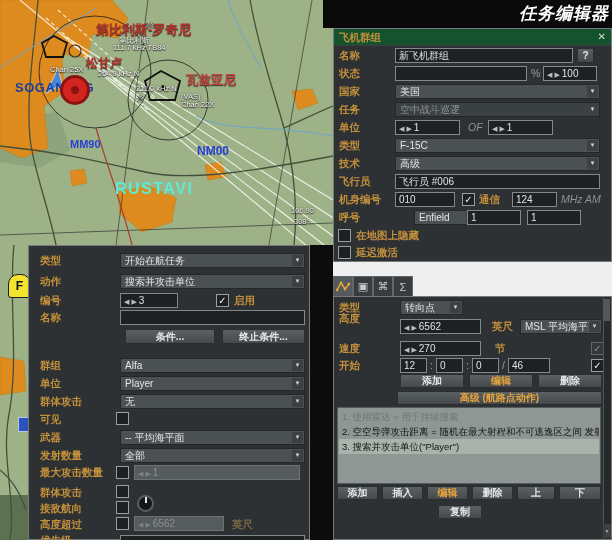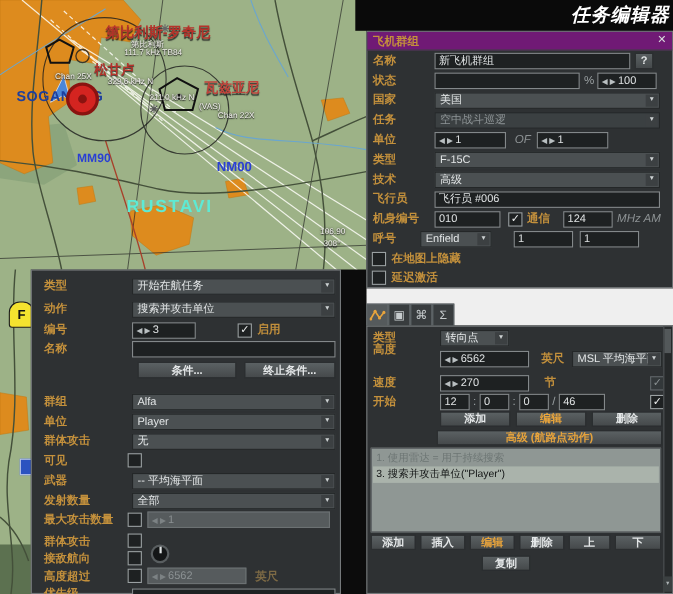--- a/index.html
+++ b/index.html
@@ -54,21 +54,21 @@
       border:1px solid #1c1c1c;border-radius:10px 10px 3px 3px;color:#111;font-weight:700;font-size:12px;
       display:flex;align-items:center;justify-content:center}
   .bluesq{position:absolute;left:18px;top:417px;width:13px;height:13px;background:#2b53c0;border:1px solid #b8c6e8}
   .knob{position:absolute;width:17px;height:17px;border-radius:50%;background:#141617;border:2px solid #595e60;
       box-sizing:border-box;display:flex;justify-content:center}
   .knob i{display:block;width:2px;height:6px;background:#dfe3e4}
   .title-strip{position:absolute;left:323px;top:0;width:289px;height:28px;background:#0a0a0a}
   .me-title{position:absolute;right:3px;top:2px;color:#fff;font-size:17px;font-weight:700;font-style:italic;letter-spacing:1px}
   .white-strip{position:absolute;left:333px;top:262px;width:279px;height:34px;background:#efefef}
   .gap{position:absolute;left:310px;top:245px;width:23px;height:295px;background:#0c0c0c}
-  .titlebar{position:absolute;left:0;top:0;right:0;height:16px;background:#701a75;border-bottom:1px solid #3c4043}
+  .titlebar{position:absolute;left:0;top:0;right:0;height:16px;background:#14532d;border-bottom:1px solid #3c4043}
   .sb-track{position:absolute;left:603px;top:297px;width:8px;height:242px;background:#26292a;border-left:1px solid #505456;box-sizing:border-box}
   .sb-thumb{position:absolute;left:604px;top:299px;width:6px;height:22px;background:#53585a}
   .sb-btn{position:absolute;left:603px;top:524px;width:8px;height:14px;background:#3b4041;color:#aeb4b6;
       font-size:5px;display:flex;align-items:center;justify-content:center}
 </style>
 </head>
 <body>
 
 <svg class="abs" style="left:0;top:0" width="333" height="540" xmlns="http://www.w3.org/2000/svg">
   <rect x="0" y="0" width="333" height="540" fill="#9db287"></rect>
@@ -128,26 +128,26 @@
     <path d="M146,26 L154,26 M150,22 L150,30 M147,23 L153,29 M153,23 L147,29" stroke="#666"></path>
   </g>
   <polygon points="58,69 46,93 57,87 64,91" fill="#4a86d8" stroke="#d9e6f8" stroke-width="0.7"></polygon>
 </svg>
 
 <span class="ml red" style="left:96px;top:23px;font-size:13px">第比利斯-罗奇尼</span>
 <span class="ml wsm" style="left:119px;top:37px">第比利斯</span>
 <span class="ml wsm" style="left:113px;top:44px">111.7 kHz TB84</span>
 <span class="ml wsm" style="left:50px;top:66px">Chan 25X</span>
 <span class="ml red" style="left:86px;top:57px;font-size:12px">松甘卢</span>
-<span class="ml wsm" style="left:98px;top:70px">329.6 kHz N</span>
+<span class="ml wsm" style="left:98px;top:70px">264.9 kHz N</span>
 <span class="ml bluetxt" style="left:15px;top:81px;font-size:13px;color:#1d3f9e;letter-spacing:.5px">SOGANLUG</span>
 <span class="ml red" style="left:186px;top:74px;font-size:12.5px;color:#c0443c">瓦兹亚尼</span>
 <span class="ml wsm" style="left:136px;top:85px">211.0 kHz N</span>
 <span class="ml wsm" style="left:181px;top:93px">(VAS)</span>
-<span class="ml wsm" style="left:198px;top:101px">Chan 22X</span>
+<span class="ml wsm" style="left:181px;top:101px">Chan 22X</span>
 <span class="ml bluetxt" style="left:70px;top:139px;font-size:11px;color:#2a3fd4">MM90</span>
 <span class="ml bluetxt" style="left:197px;top:145px;font-size:12px;color:#2a3fd4">NM00</span>
 <span class="ml bluetxt" style="left:115px;top:181px;font-size:16px;color:#5eead4;letter-spacing:1.5px">RUSTAVI</span>
 <span class="ml wsm" style="left:291px;top:207px">106.90</span>
 <span class="ml wsm" style="left:294px;top:218px">308°</span>
 
 <div class="red-unit">
     <span></span>
   </div>
 <div class="fbadge">F</div>
@@ -212,21 +212,21 @@
 <div class="fld" style="left:395px;top:174px;width:205px">飞行员 #006</div>
 
 <span class="lbl" style="left:339px;top:193px">机身编号</span>
 <div class="fld" style="left:395px;top:192px;width:60px">010</div>
 <div class="cb" style="left:462px;top:193px"><span>✓</span></div>
 <span class="lbl" style="left:479px;top:193px">通信</span>
 <div class="fld" style="left:512px;top:192px;width:45px">124</div>
 <span class="lbl ital" style="left:561px;top:193px">MHz AM</span>
 
 <span class="lbl" style="left:339px;top:211px">呼号</span>
-<div class="dd" style="left:382px;top:210px;width:65px">
+<div class="dd" style="left:414px;top:210px;width:65px">
   <span>Enfield</span>
   <span class="arr">▼</span>
 </div>
 <div class="fld" style="left:467px;top:210px;width:54px">1</div>
 <div class="fld" style="left:527px;top:210px;width:54px">1</div>
 
 <div class="cb" style="left:338px;top:229px"></div>
 <span class="lbl" style="left:356px;top:229px">在地图上隐藏</span>
 <div class="cb" style="left:338px;top:246px"></div>
 <span class="lbl" style="left:356px;top:246px">延迟激活</span>
@@ -286,20 +286,21 @@
 <div class="cb" style="left:591px;top:359px"><span>✓</span></div>
 
 <div class="btn" style="left:400px;top:374px;width:64px;height:14px">添加</div>
 <div class="btn orange" style="left:469px;top:374px;width:64px;height:14px">编辑</div>
 <div class="btn" style="left:538px;top:374px;width:64px;height:14px">删除</div>
 
 <div class="btn orange" style="left:397px;top:391px;width:205px;height:14px">高级 (航路点动作)</div>
 
 <div class="list">
   <div class="li dim">1. 使用雷达 = 用于持续搜索</div>
+  <div class="li">2. 空空导弹攻击距离 = 随机在最大射程和不可逃逸区之间 发射</div>
   <div class="li sel">3. 搜索并攻击单位("Player")</div>
 </div>
 
 <div class="btn" style="left:337px;top:486px;width:41px;height:14px">添加</div>
 <div class="btn" style="left:382px;top:486px;width:41px;height:14px">插入</div>
 <div class="btn orange" style="left:427px;top:486px;width:41px;height:14px">编辑</div>
 <div class="btn" style="left:472px;top:486px;width:41px;height:14px">删除</div>
 <div class="btn" style="left:517px;top:486px;width:38px;height:14px">上</div>
 <div class="btn" style="left:559px;top:486px;width:42px;height:14px">下</div>
 <div class="btn" style="left:438px;top:505px;width:44px;height:14px">复制</div>

